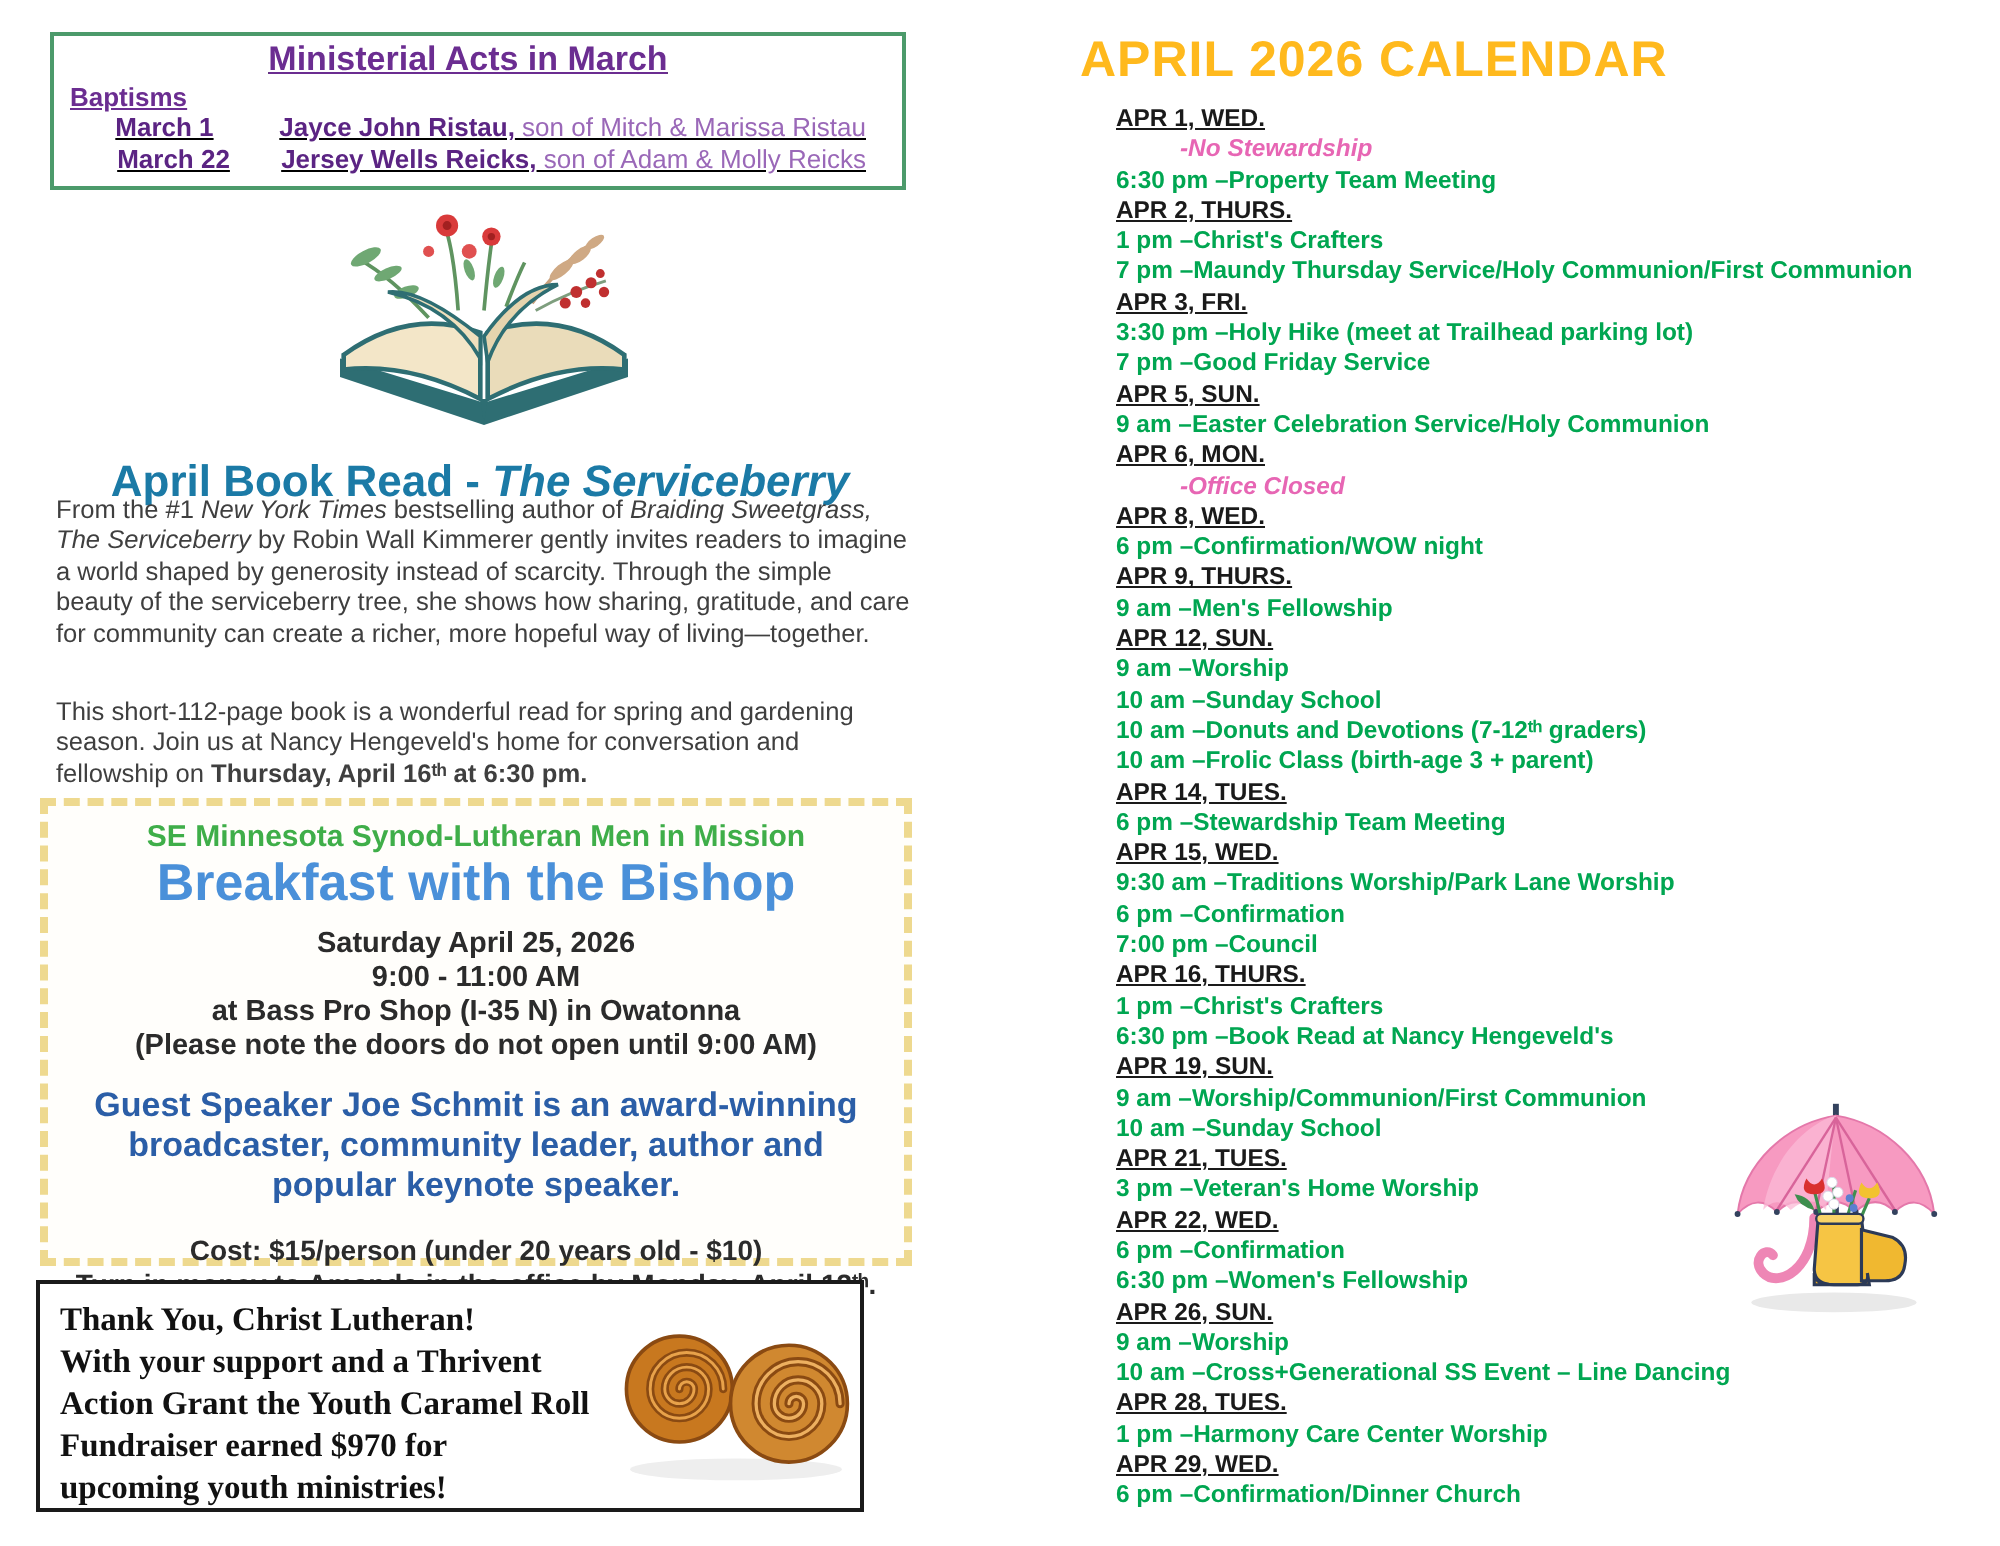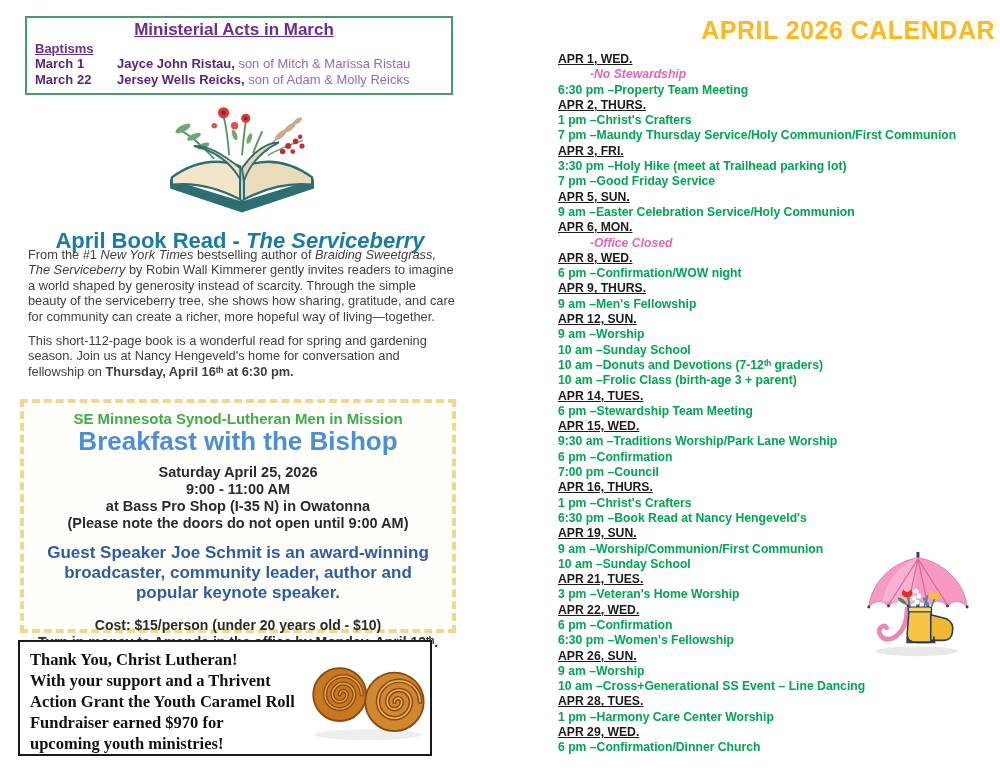--- a/index.html
+++ b/index.html
@@ -1,56 +1,56 @@
 <!DOCTYPE html>
 <html><head>
 <meta charset="utf-8">
 <style>
   * { box-sizing: border-box; margin: 0; padding: 0; }
   html,body { width:1000px; height:773px; background:#ffffff; overflow:hidden;
     font-family:"Liberation Sans","DejaVu Sans",sans-serif; }
   .abs { position:absolute; }
 
   
-  .min-box { left:25px; top:16px; width:428px; border:2px solid #4c9a6b; padding:2px 18px 5px 8px; background:#fff; }
+  .min-box { left:25px; top:16px; width:428px; border:2px solid #4c9a6b; padding:2px 18px 5px 8px; background:#fff;text-decoration:underline; }
   .min-title { text-align:center; color:#6b2d91; font-weight:bold; font-size:17px; text-decoration:underline; }
   .min-section { color:#6b2d91; font-weight:bold; font-size:13px; text-decoration:underline; margin-top:1px; }
-  .min-row { display:flex; font-size:13px; line-height:16px; }
+  .min-row { display:flex; font-size:13px; line-height:16px;justify-content:flex-end; }
   .min-date { width:82px; flex:0 0 82px; color:#5b2483; font-weight:bold; }
   .min-name { color:#5b2483; font-weight:bold; }
   .min-rest { color:#9a68b8; }
 
   
   .book-illo { left:142px; top:98px; width:200px; height:120px; }
 
   
   .br-title { left:20px; top:228px; width:440px; text-align:center; color:#1b7aa6; font-size:22px; font-weight:bold; }
   .br-title .seg-italic { font-style:italic; }
   .br-body { left:28px; top:247px; width:428px; color:#3f3f3f; font-size:12.8px; line-height:15.4px; }
-  .br-body p + p { margin-top:9px; }
+  .br-body p + p { margin-top:24px; }
   .seg-italic { font-style:italic; }
   .seg-bold { font-weight:bold; }
 
   
   .bk-box { left:20px; top:399px; width:436px; height:234px; border:4px dashed #eed98f; background:#fffefb;
     text-align:center; padding-top:7px; }
   .bk-kicker { color:#3fae49; font-weight:bold; font-size:15px; }
   .bk-title { color:#4a90d9; font-weight:bold; font-size:26px; line-height:28px; }
   .bk-when { margin-top:9px; font-weight:bold; font-size:14.5px; line-height:17px; color:#2b2b2b; }
   .bk-speaker { margin:11px 20px 0 20px; color:#2b5ea7; font-weight:bold; font-size:17px; line-height:20px; }
   .bk-cost { margin-top:14px; font-weight:bold; font-size:14px; line-height:17px; color:#2b2b2b; }
 
   
   .ty-box { left:18px; top:640px; width:414px; height:116px; border:2px solid #1a1a1a; padding:7px 10px; background:#fff;font-family:Liberation Serif, serif; }
   .ty-text { font-weight:bold; font-size:16.5px; line-height:21px; color:#111; width:295px; }
   .rolls-illo { right:2px; top:16px; width:120px; height:84px; position:absolute; }
 
   
   .cal-col { left:540px; top:16px; width:455px; }
-  .cal-title { text-align:right; color:#ffb91d; font-weight:bold; font-size:25px; letter-spacing:0.5px; }
+  .cal-title { text-align:left; color:#ffb91d; font-weight:bold; font-size:25px; letter-spacing:0.5px; }
   .cal-list { margin-top:7px; padding-left:18px; white-space:nowrap; }
   .cal-list > div { font-size:12.2px; line-height:15.3px; font-weight:bold; }
   .cal-date { color:#1a1a1a; text-decoration:underline; }
   .cal-event { color:#00a651; }
   .cal-note { color:#e766b4; font-style:italic; padding-left:32px; }
 
   .umbrella-illo { left:856px; top:549px; width:118px; height:112px; }
 </style>
 </head>
 <body>

